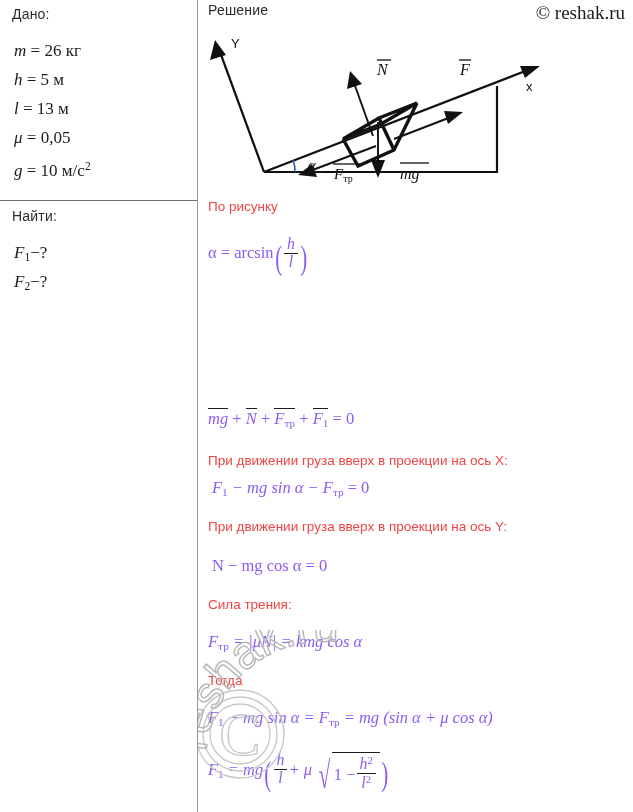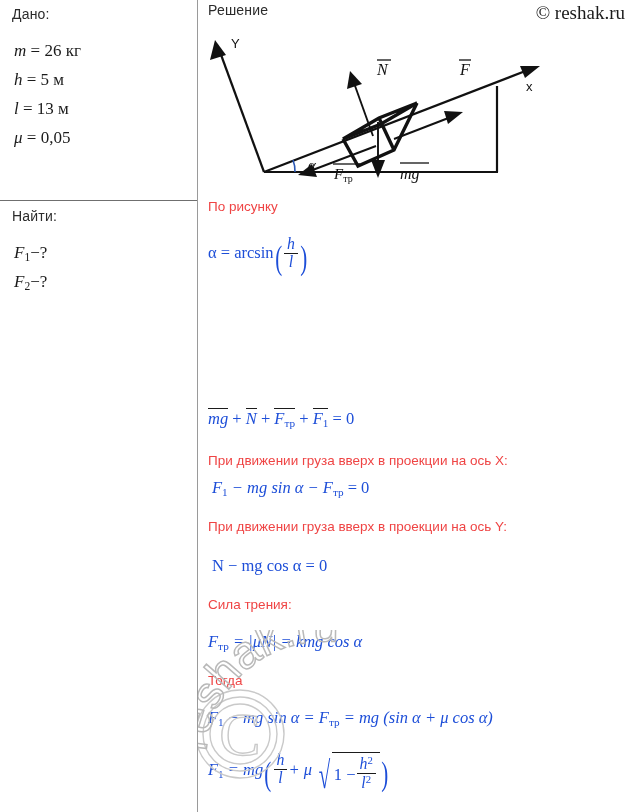--- a/index.html
+++ b/index.html
@@ -138,21 +138,21 @@
     font-size: 13.5px;
     line-height: 17px;
     color: #ef4444;
     white-space: nowrap;
   }
   .para.wrap { white-space: normal; width: 424px; }
   .formula {
     position: absolute;
     font-family: "Liberation Serif", serif;
     font-size: 16.5px;
-    color: #1d4ed8;
+    color: #8b5cf6;
     white-space: nowrap;
   }
 
   
   .vec {
     position: relative;
     display: inline-block;
     padding-top: 1px;
   }
   .vec::before {
@@ -243,20 +243,25 @@
         <span class="mtxt">м</span>
       </div>
       <div class="given-row math">
         <i class="mi">l</i>
         <span class="mtxt"> = </span><span>13</span>
         <span class="mtxt">м</span>
       </div>
       <div class="given-row math">
         <i class="mi">μ</i>
         <span class="mtxt"> = </span><span>0,05</span>
+      </div>
+      <div class="given-row math">
+        <i class="mi">g</i>
+        <span class="mtxt"> = </span><span>10</span>
+        <span class="mtxt">м/с</span><span class="sup">2</span>
       </div>
     </div>
 
     <div id="find-heading" class="col-heading">Найти:</div>
 
     <div id="find-list">
       <div class="find-row math">
         <i class="mi">F</i><span class="sub">1</span><span class="mtxt">−?</span>
       </div>
       <div class="find-row math">

